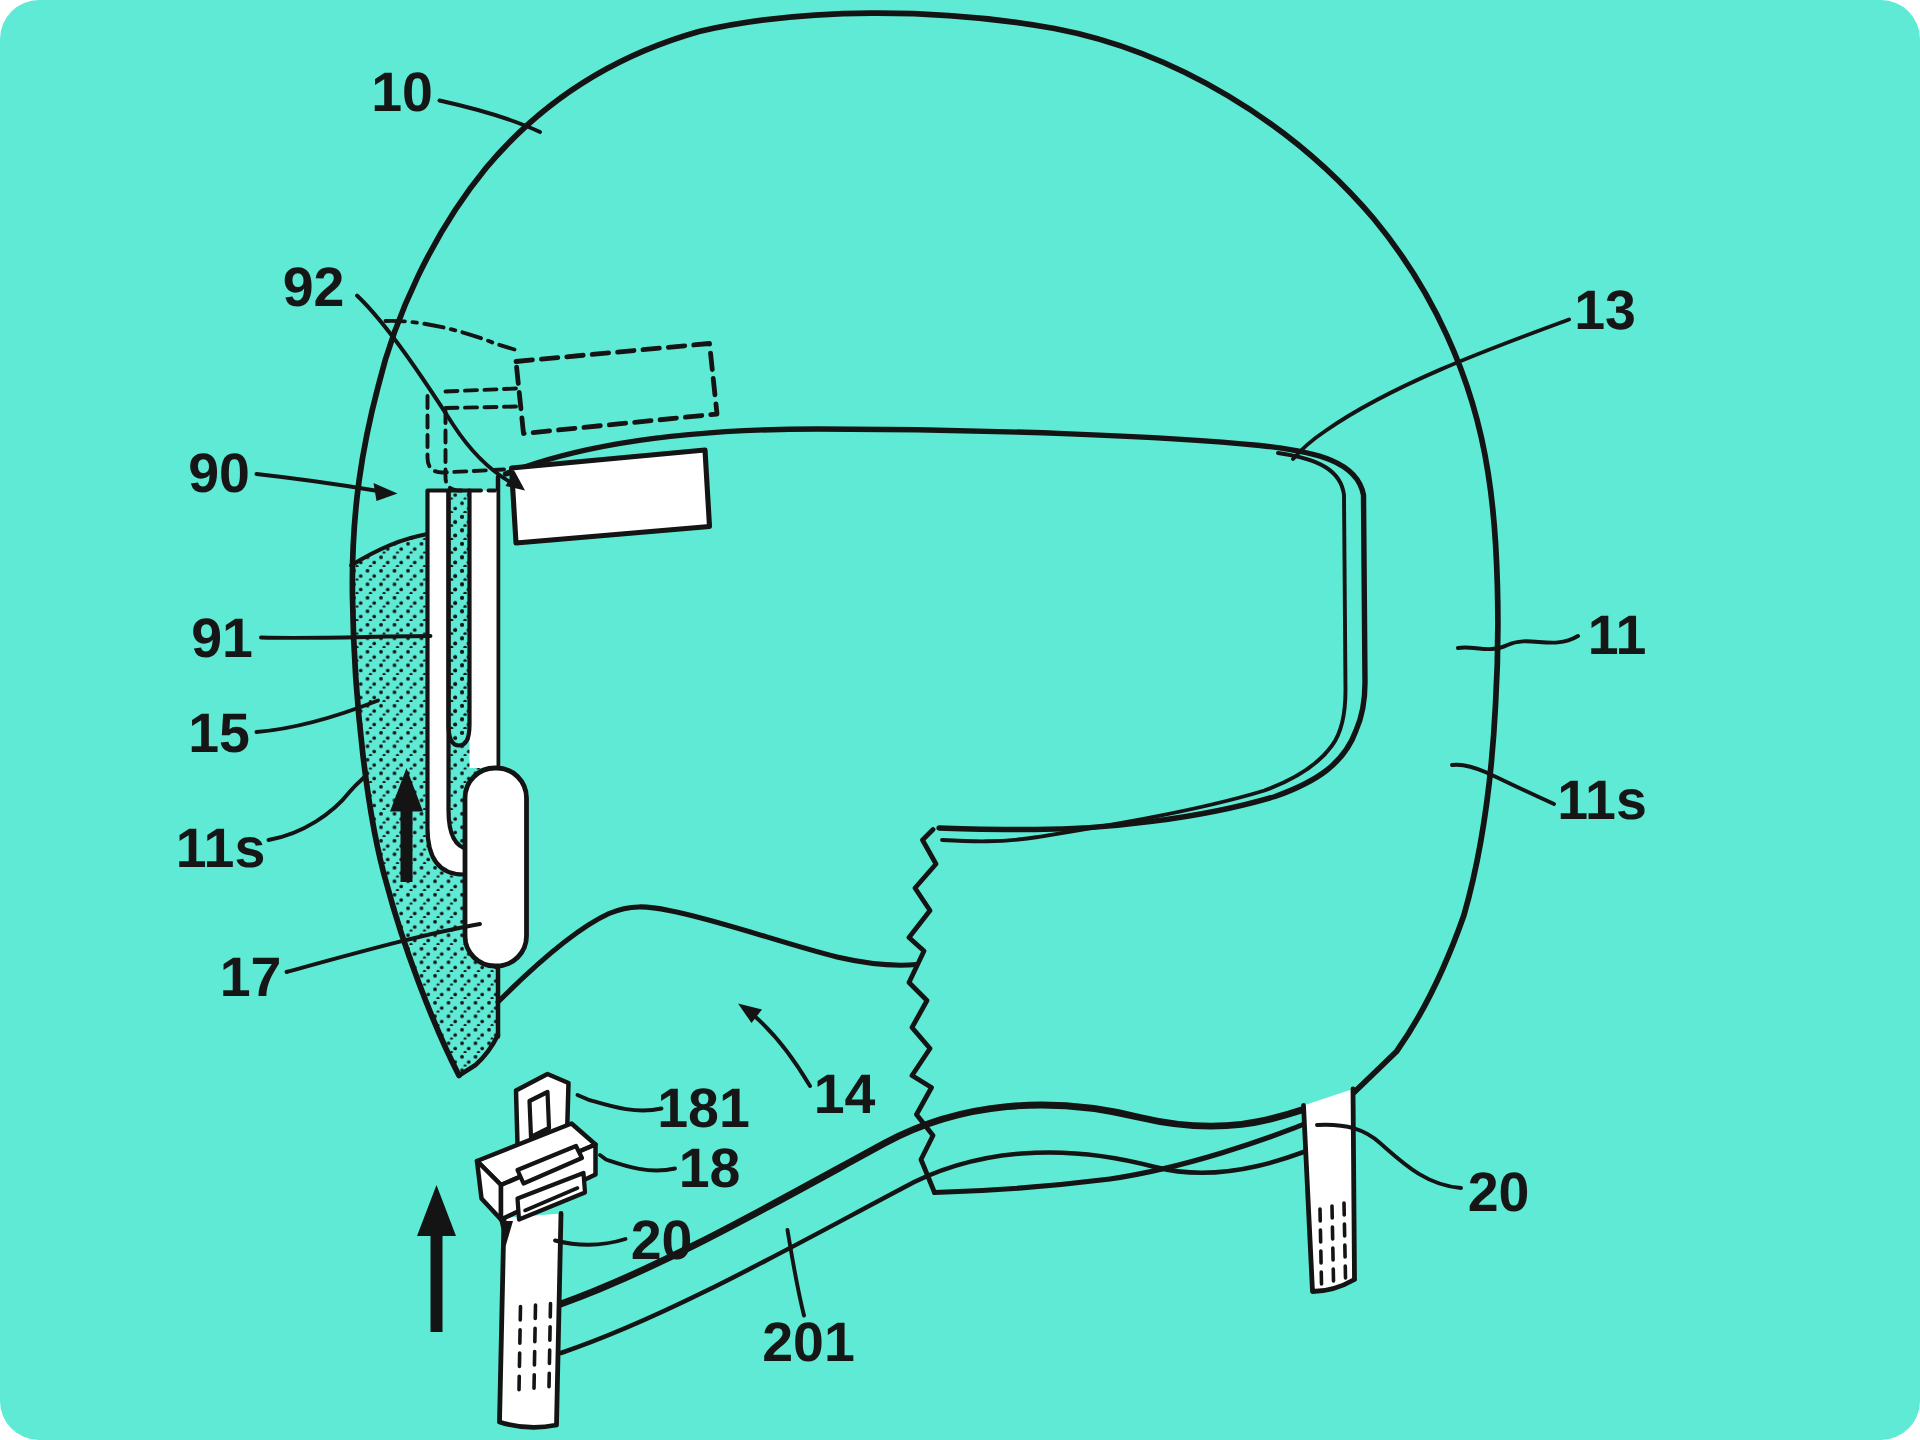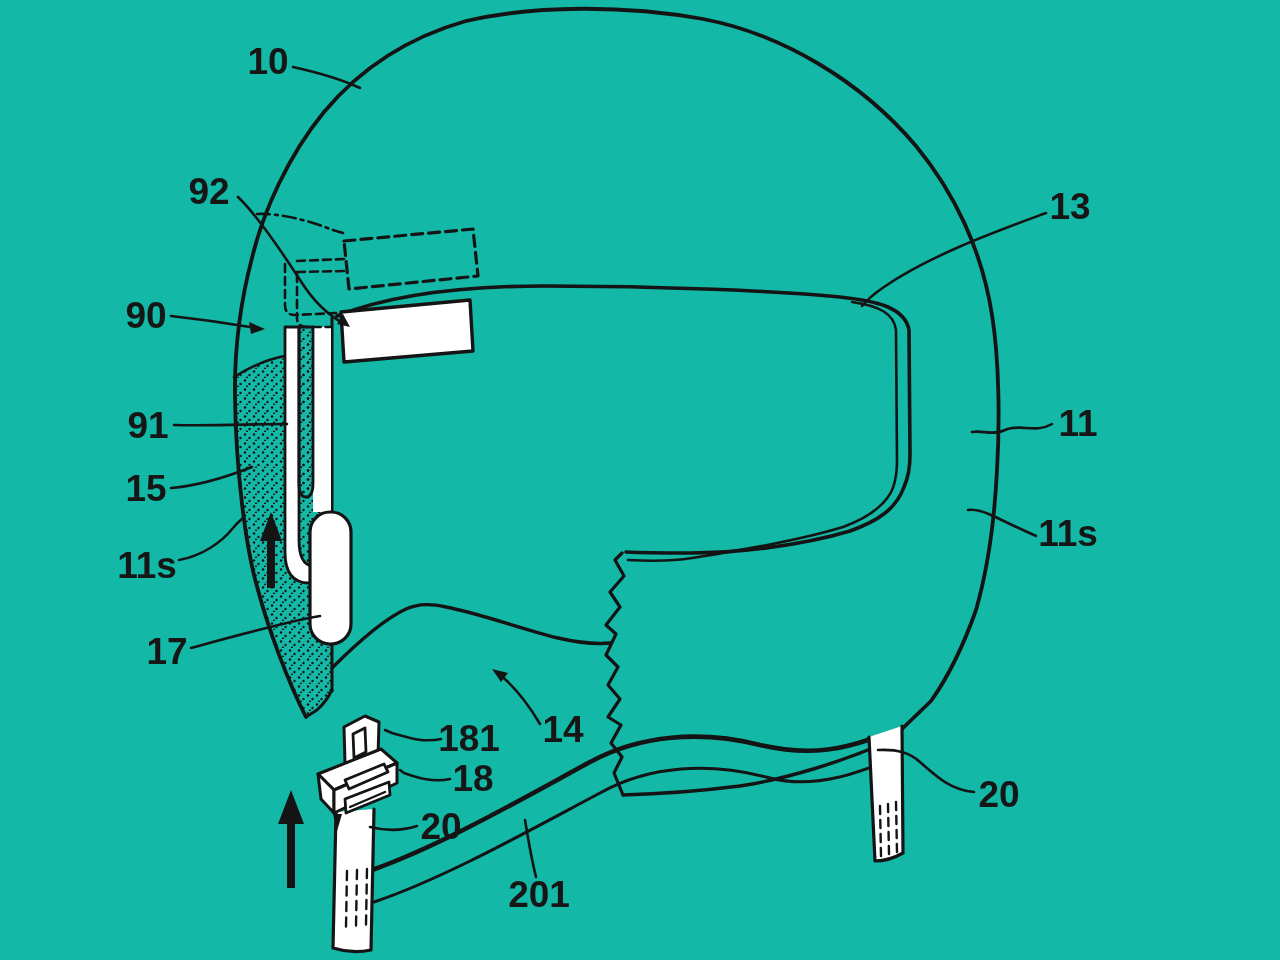--- a/index.html
+++ b/index.html
@@ -1,16 +1,16 @@
 <!DOCTYPE html>
 <html><head>
 <meta charset="utf-8">
 <style>
   html,body{margin:0;padding:0;background:#fff;width:1280px;height:960px;overflow:hidden;}
-  #stage{position:relative;width:1280px;height:960px;background:#14b8a6;}
+  #stage{position:relative;width:1280px;height:960px;background:#5eead4;border-radius:26px;}
   svg{position:absolute;left:0;top:0;}
   .ln{fill:none;stroke:#141414;stroke-linecap:round;stroke-linejoin:round;}
   .fillw{fill:#ffffff;stroke:#141414;stroke-linejoin:round;}
   .lbl{font-family:"Liberation Sans", sans-serif;font-size:37px;font-weight:600;fill:#161616;text-anchor:middle;}
 </style>
 </head>
 <body>
 
 <div id="stage">
 <svg width="1280" height="960" viewBox="0 0 1280 960">

